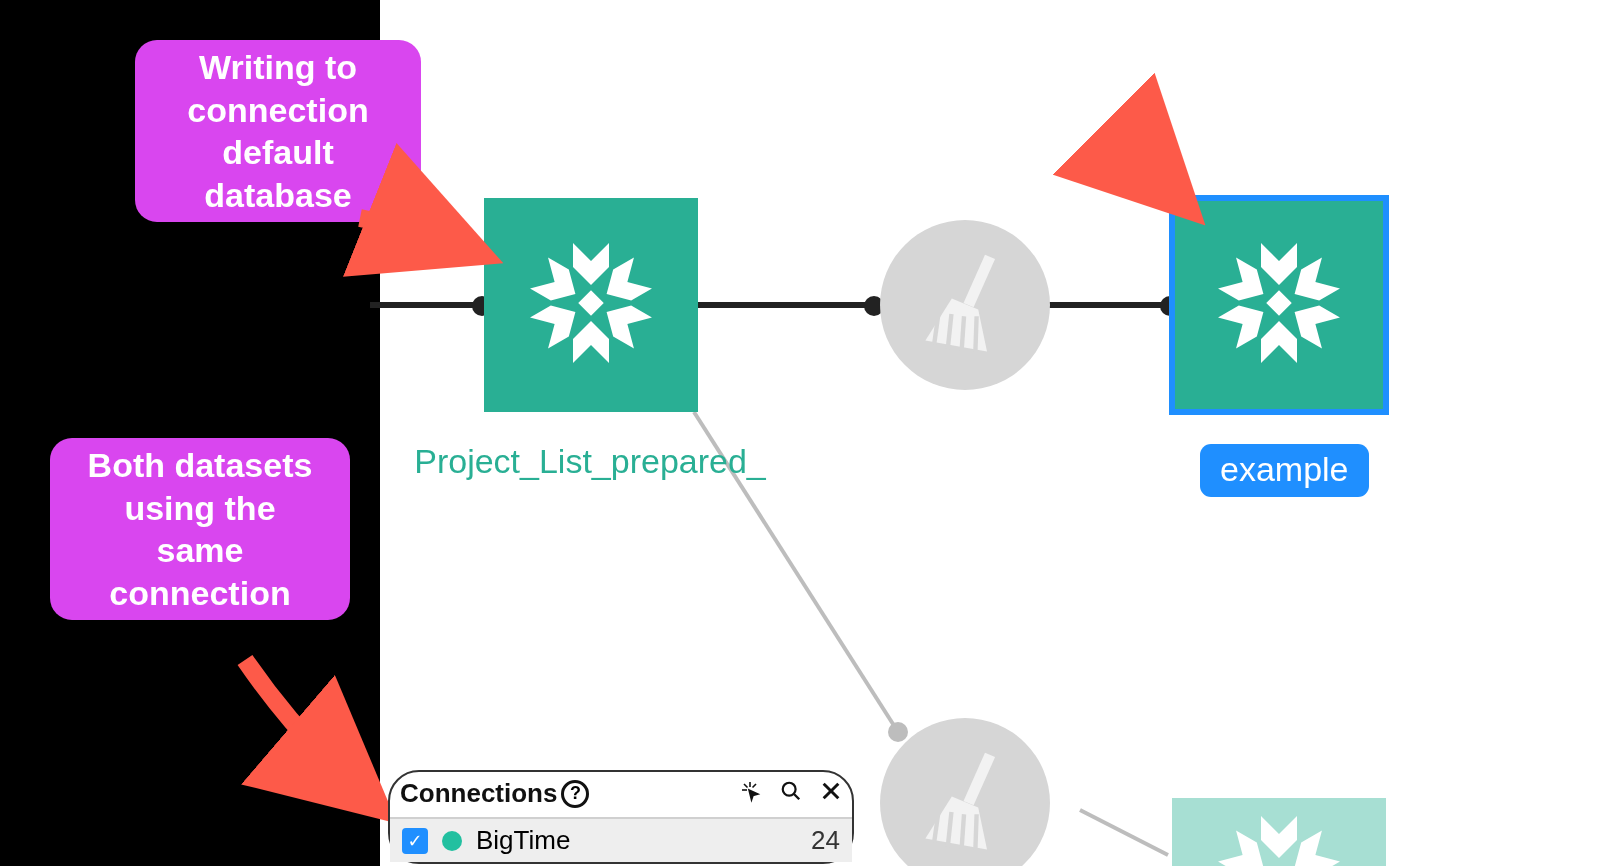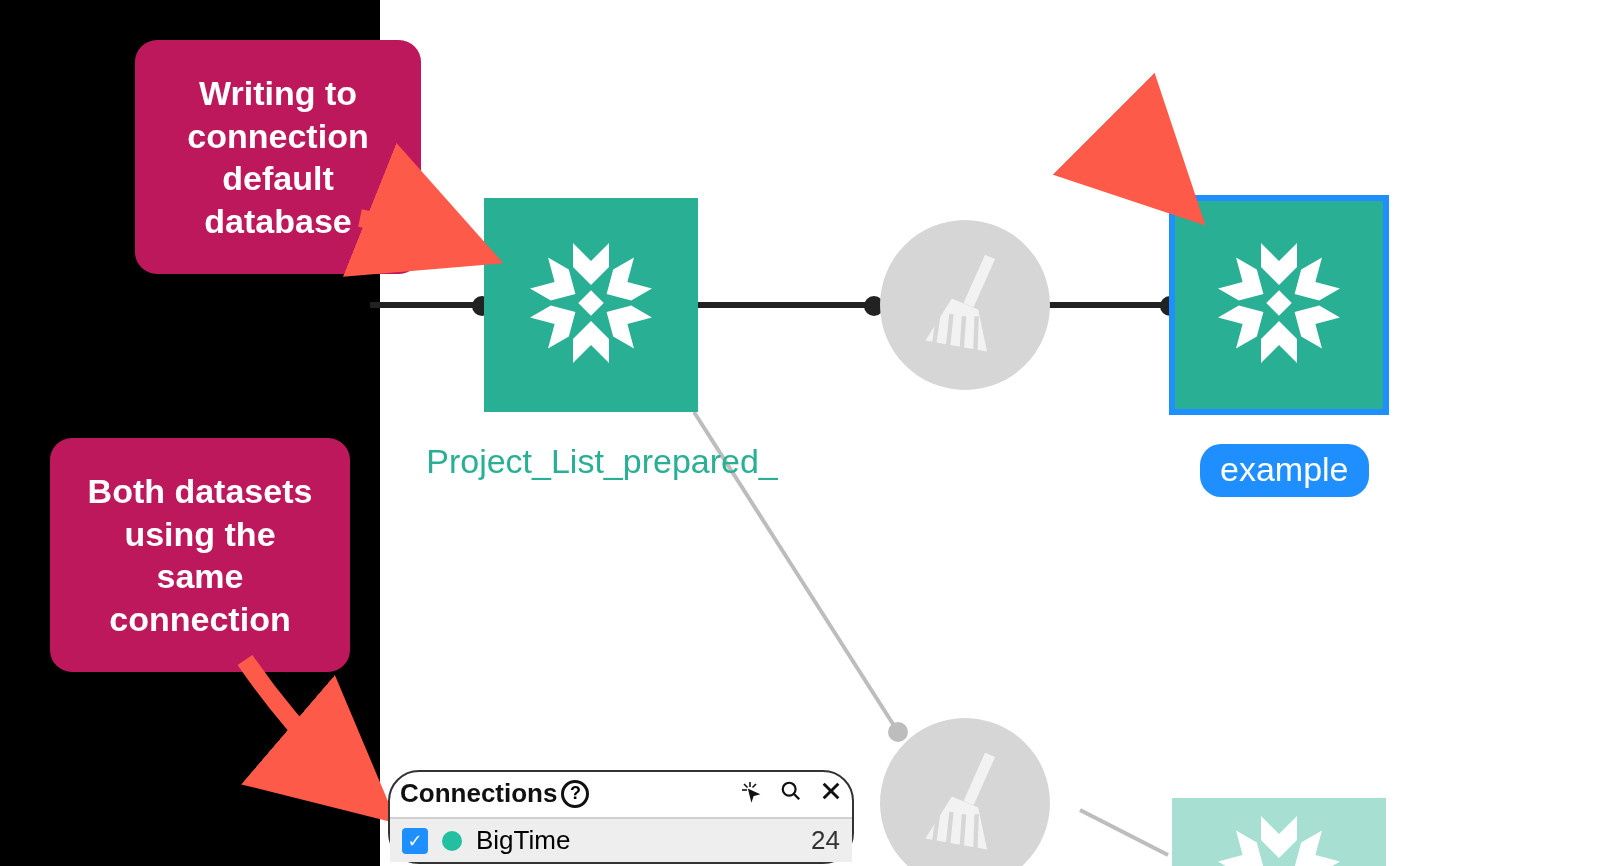--- a/index.html
+++ b/index.html
@@ -55,53 +55,52 @@
     background: #a7dfd3;
   }
   .node-label {
     position: absolute;
     color: #29af94;
     font-size: 34px;
     font-weight: 500;
     text-align: center;
     line-height: 1.25;
     width: 420px;
-    margin-left: 12px;
   }
   .node-label-pill {
     position: absolute;
     background: #1f8fff;
     color: #fff;
     font-size: 34px;
     font-weight: 500;
     padding: 6px 20px 8px 20px;
-    border-radius: 21px;
+    border-radius: 11px;
   }
   
   .recipe {
     position: absolute;
     width: 170px;
     height: 170px;
     border-radius: 50%;
     background: #d6d6d6;
     display: flex;
     align-items: center;
     justify-content: center;
   }
   
   .callout {
     position: absolute;
-    background: #be185d;
+    background: #d946ef;
     color: #fff;
     font-weight: 700;
     font-size: 34px;
     text-align: center;
     line-height: 1.25;
     border-radius: 22px;
-    padding: 32px 28px;
+    padding: 6px 28px;
   }
   
   .panel {
     position: absolute;
     background: #fff;
     border: 2px solid #333;
     width: 462px;
   }
   .panel-header {
     display: flex;

